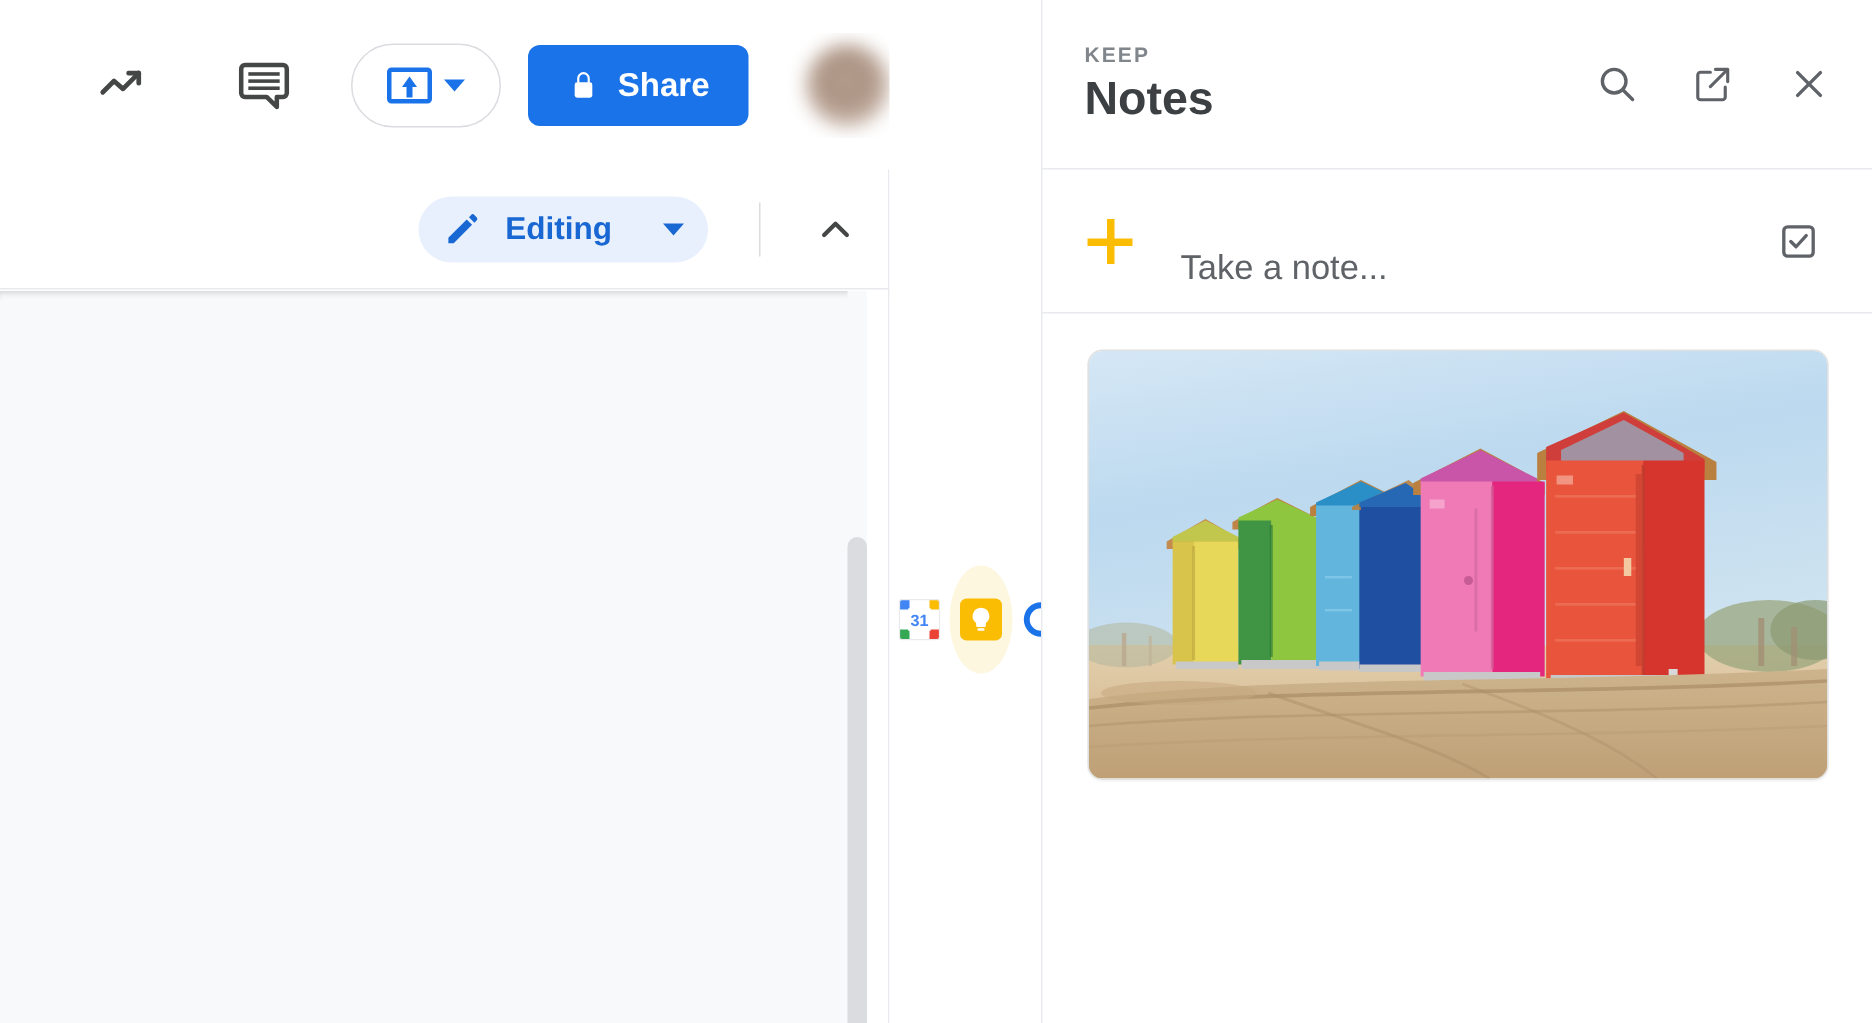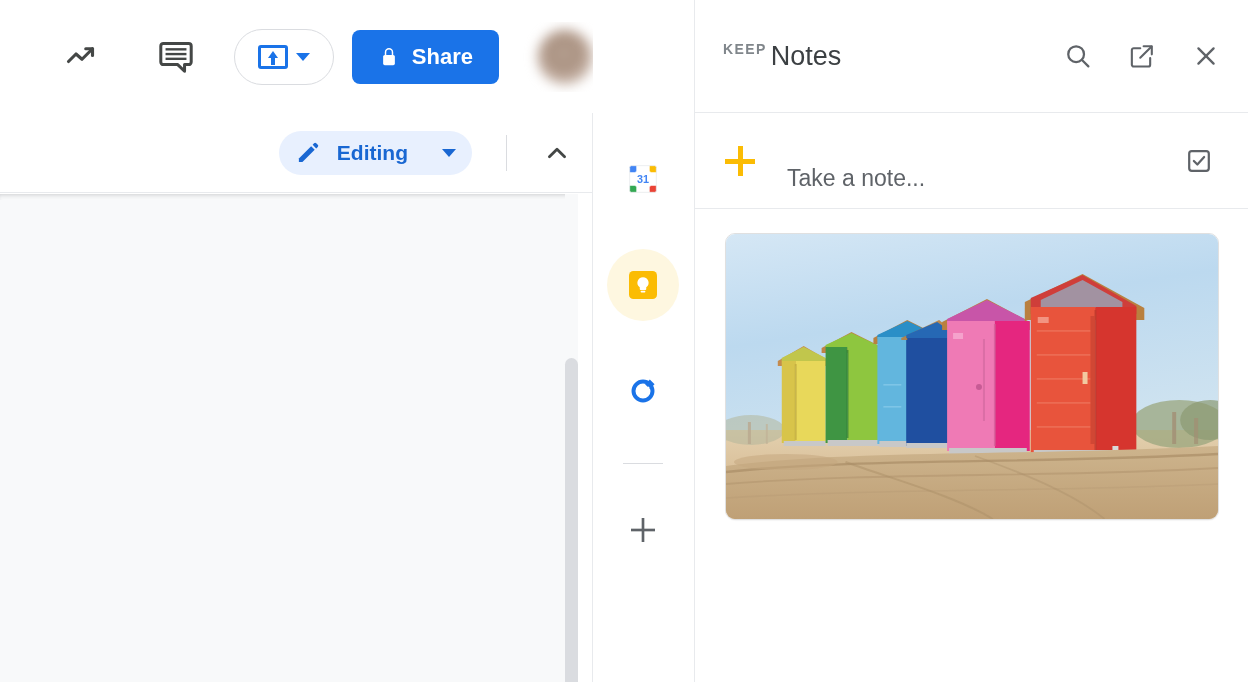--- a/index.html
+++ b/index.html
@@ -180,21 +180,21 @@
     position: absolute; left: 592px; top: 113px;
     width: 1px; height: 569px;
     background: #e8eaed;
   }
 
   
   .side-rail {
     position: absolute; left: 593px; top: 113px;
     width: 100px; height: 569px;
     background: #ffffff;
-    display: flex; flex-direction: column; align-items: center;
+    display: flex; flex-direction: row; align-items: center;
     padding-top: 30px;
   }
   .rail-item {
     position: relative;
     width: 72px; height: 72px;
     display: flex; align-items: center; justify-content: center;
     cursor: pointer;
     border-radius: 50%;
   }
   .rail-item.active { background: #fef7e0; }
@@ -225,28 +225,28 @@
     background: #ffffff;
     border-left: 1px solid #e8eaed;
   }
   .keep-header {
     position: relative;
     height: 113px;
     border-bottom: 1px solid #e8eaed;
     display: flex; align-items: center;
     padding-left: 28px; padding-right: 18px;
   }
-  .keep-titles { display: flex; flex-direction: row; gap: 4px; flex: 1; }
+  .keep-titles { display: flex; flex-direction: column; gap: 4px; flex: 1; }
   .keep-eyebrow {
     font-size: 14px; font-weight: bold; letter-spacing: 1.4px;
     color: #80868b; text-transform: uppercase;
     font-family: "Liberation Sans", sans-serif;
   }
   .keep-title {
-    font-size: 27px; color: #3c4043; font-weight: normal;
+    font-size: 31px; color: #3c4043; font-weight: bold;
     font-family: "Liberation Sans", sans-serif;
   }
   .keep-header-actions { display: flex; align-items: center; gap: 16px; }
   .hicon {
     width: 48px; height: 48px; border-radius: 50%;
     display: flex; align-items: center; justify-content: center;
     cursor: pointer;
   }
 
   .take-note-row {

